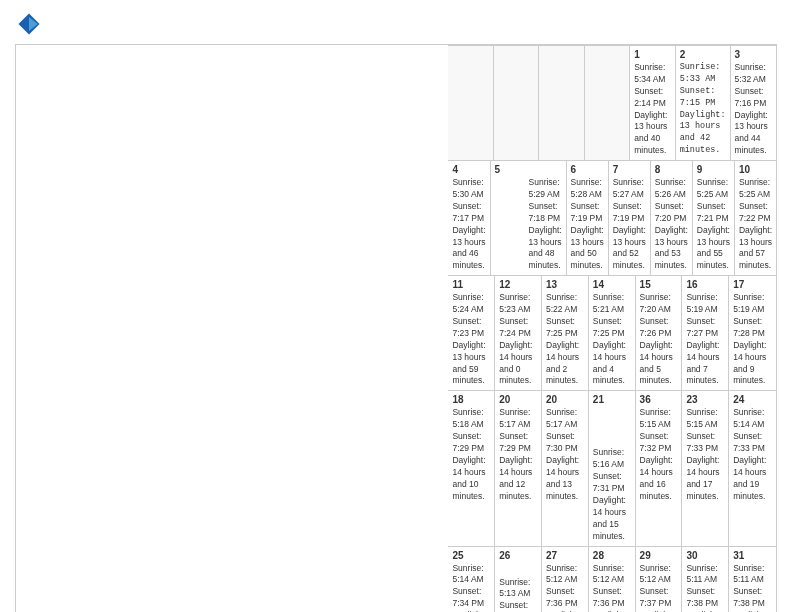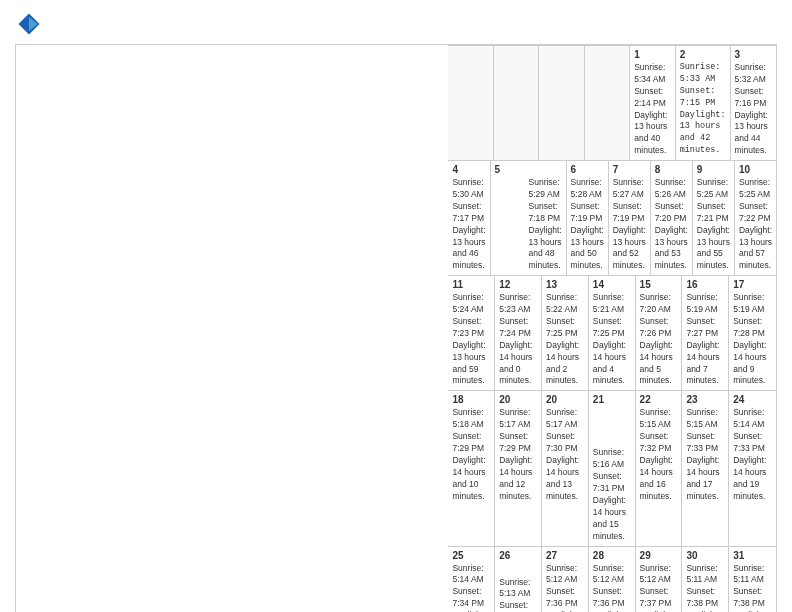--- a/index.html
+++ b/index.html
@@ -294,21 +294,21 @@
 and 13 minutes.</div>
           </div>
           <div class="cal-cell">
             <div class="day-num">21</div>
             <div class="day-info" style="white-space: pre-line; margin-top: 42px;">Sunrise: 5:16 AM
 Sunset: 7:31 PM
 Daylight: 14 hours
 and 15 minutes.</div>
           </div>
           <div class="cal-cell">
-            <div class="day-num">22</div>
+            <div class="day-num">36</div>
             <div class="day-info" style="white-space: pre-line;">Sunrise: 5:15 AM
 Sunset: 7:32 PM
 Daylight: 14 hours
 and 16 minutes.</div>
           </div>
           <div class="cal-cell">
             <div class="day-num">23</div>
             <div class="day-info" style="white-space: pre-line;">Sunrise: 5:15 AM
 Sunset: 7:33 PM
 Daylight: 14 hours

